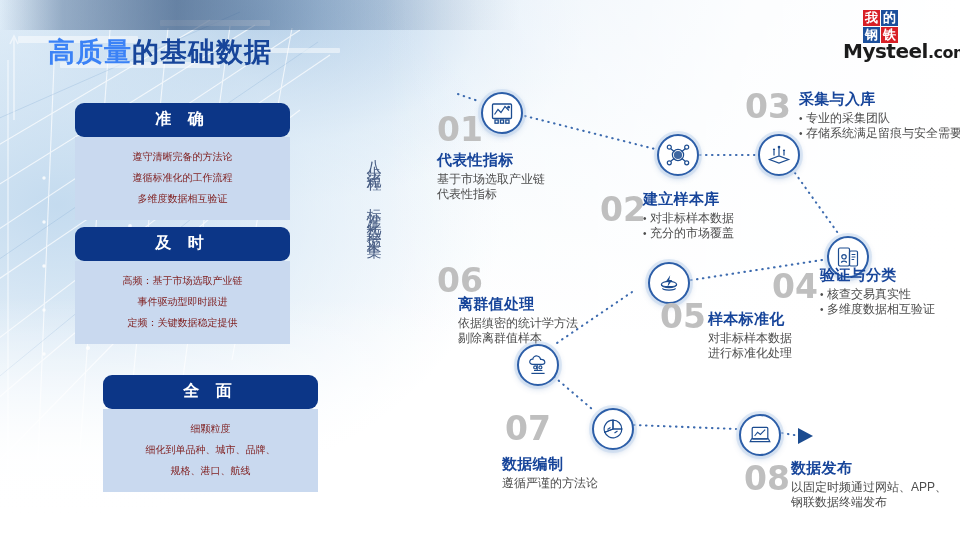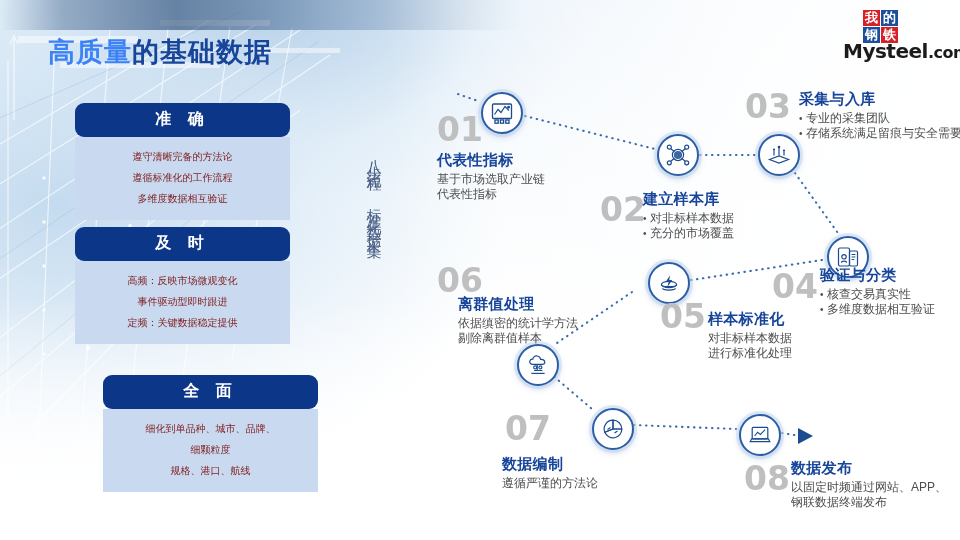--- a/index.html
+++ b/index.html
@@ -199,30 +199,30 @@
     <div class="card-head">准 确</div>
     <div class="card-body">
       <div>遵守清晰完备的方法论</div>
       <div>遵循标准化的工作流程</div>
       <div>多维度数据相互验证</div>
     </div>
   </div>
   <div class="card" id="card-1">
     <div class="card-head">及 时</div>
     <div class="card-body">
-      <div>高频：反映市场微观变化</div>
+      <div>高频：基于市场选取产业链</div>
       <div>事件驱动型即时跟进</div>
       <div>定频：关键数据稳定提供</div>
     </div>
   </div>
   <div class="card" id="card-2">
     <div class="card-head">全 面</div>
     <div class="card-body">
+      <div>细颗粒度</div>
       <div>细化到单品种、城市、品牌、</div>
-      <div>细颗粒度</div>
       <div>规格、港口、航线</div>
     </div>
   </div>
 
   <div class="vcaption">八步流程 标准化数据采集</div>
 
   <div id="flow">
 
     <svg class="flow-svg" width="960" height="540">
       <g stroke="#2c5ea8" stroke-width="2.1" fill="none" stroke-linecap="round" stroke-dasharray="0.5 5.5" opacity="0.92">

